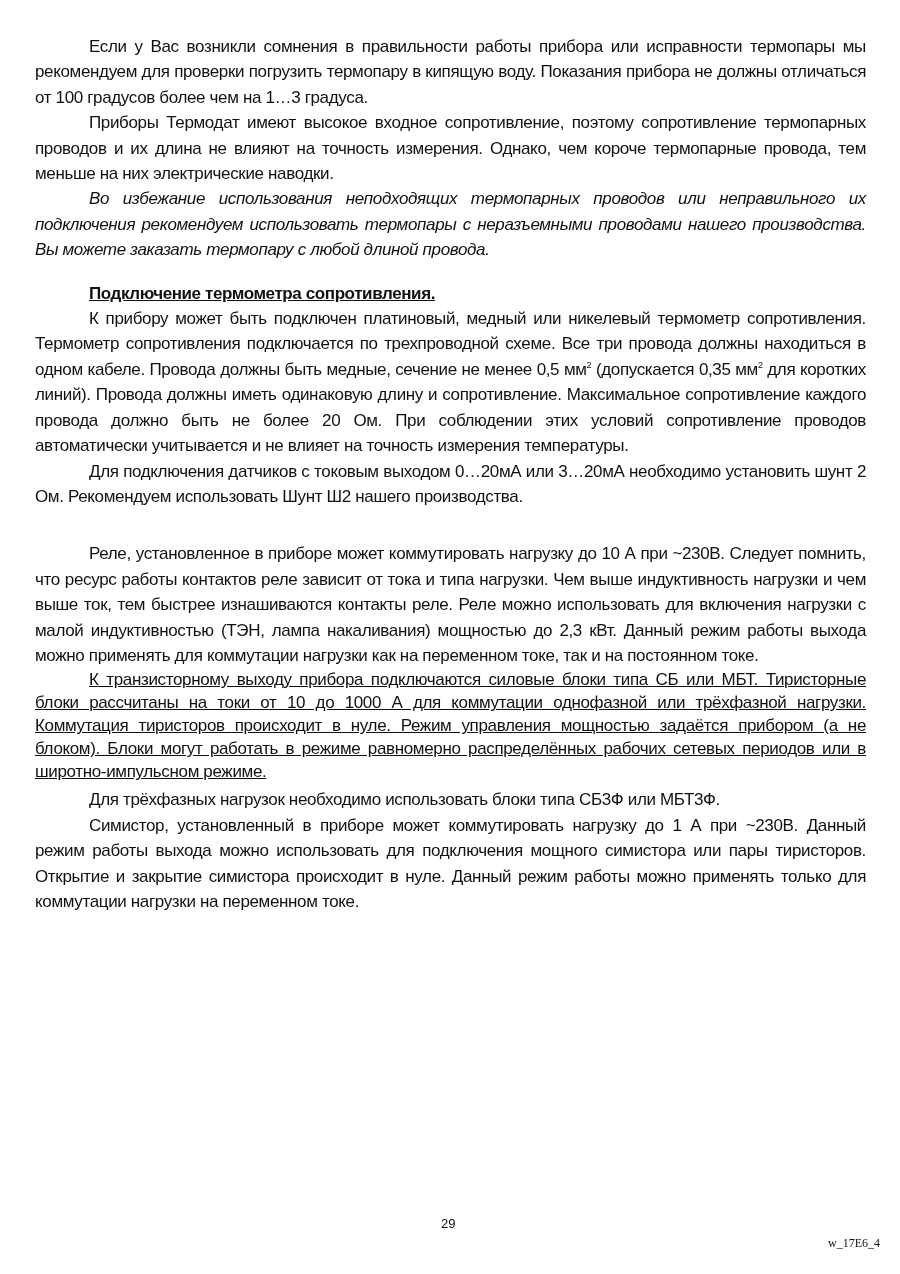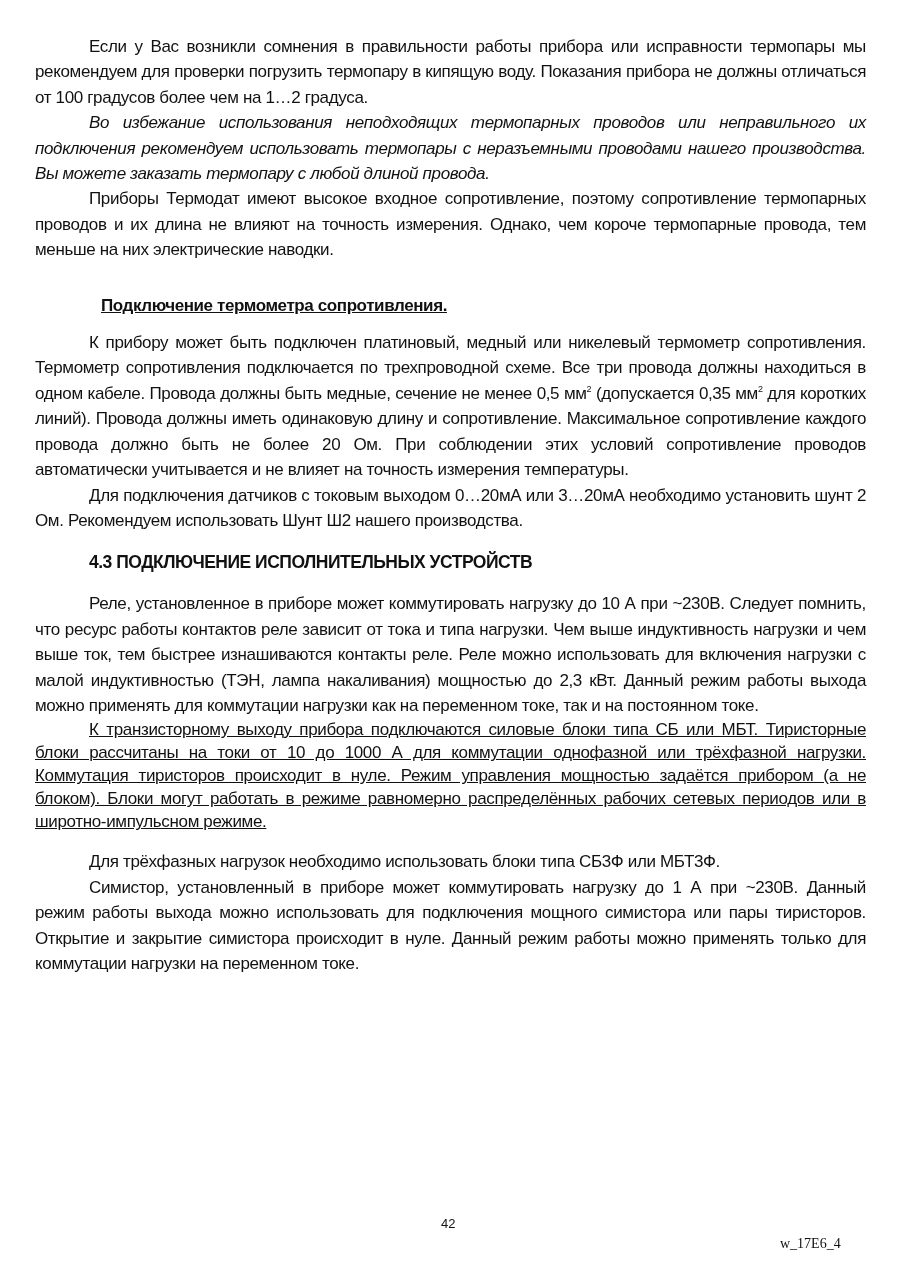--- a/index.html
+++ b/index.html
@@ -2,48 +2,47 @@
 <html><head>
 <meta charset="utf-8">
 <style>
   html, body { margin: 0; padding: 0; background: #ffffff; }
   body { width: 900px; height: 1274px; position: relative; overflow: hidden;
          font-family: "Liberation Sans Narrow", "Liberation Sans", sans-serif; color: #111; }
   .page { position: absolute; left: 35px; top: 34px; width: 831px; }
   .p { font-size: 17px; line-height: 25.4px; text-align: justify; margin: 0; letter-spacing: -0.35px; }
   .ind { text-indent: 54px; }
   .it { font-style: italic; }
-  .heading-u { font-weight: bold; text-decoration: underline; margin: 12px; padding-left: 54px; font-size: 17px; line-height: 25.4px; letter-spacing: -0.4px; }
+  .heading-u { font-weight: bold; text-decoration: underline; margin: 0; padding-left: 54px; font-size: 17px; line-height: 25.4px; letter-spacing: -0.4px; }
   .heading-s { font-weight: bold; margin: 0; padding-left: 54px; font-size: 17.5px; line-height: 26px; letter-spacing: -0.5px; }
   sup { font-size: 9px; vertical-align: 7px; line-height: 0; }
   .gap-s { height: 16px; }
   .gap-m { height: 18px; }
   .loose { line-height: 23px; text-decoration: underline; }
   .page-num { position: absolute; left: 441px; top: 1216px; font-size: 13px; font-family: "Liberation Sans", sans-serif; }
-  .doc-code { position: absolute; left: 780px; top: 1236px; font-size: 14px; font-family: "Liberation Serif", serif; }
+  .doc-code { position: absolute; left: 828px; top: 1236px; font-size: 12px; font-family: "Liberation Serif", serif; }
 </style>
 </head>
 <body>
 
 <div class="page">
-  <p class="p ind">Если у Вас возникли сомнения в правильности работы прибора или исправности термопары мы рекомендуем для проверки погрузить термопару в кипящую воду. Показания прибора не должны отличаться от 100 градусов более чем на 1…2 градуса.</p>
+  <p class="p ind">Если у Вас возникли сомнения в правильности работы прибора или исправности термопары мы рекомендуем для проверки погрузить термопару в кипящую воду. Показания прибора не должны отличаться от 100 градусов более чем на 1…3 градуса.</p>
+  <p class="p ind">Приборы Термодат имеют высокое входное сопротивление, поэтому сопротивление термопарных проводов и их длина не влияют на точность измерения. Однако, чем короче термопарные провода, тем меньше на них электрические наводки.</p>
   <p class="p ind it">Во избежание использования неподходящих термопарных проводов или неправильного их подключения рекомендуем использовать термопары с неразъемными проводами нашего производства. Вы можете заказать термопару с любой длиной провода.</p>
-  <p class="p ind">Приборы Термодат имеют высокое входное сопротивление, поэтому сопротивление термопарных проводов и их длина не влияют на точность измерения. Однако, чем короче термопарные провода, тем меньше на них электрические наводки.</p>
 
   <div class="gap-m"></div>
 
   <p class="heading-u">Подключение термометра сопротивления.</p>
   <p class="p ind"><span>К прибору может быть подключен платиновый, медный или никелевый термометр сопротивления. Термометр сопротивления подключается по трехпроводной схеме. Все три провода должны находиться в одном кабеле. Провода должны быть медные, сечение не менее 0,5 мм</span><sup>2</sup><span> (допускается 0,35 мм</span><sup>2</sup><span> для коротких линий). Провода должны иметь одинаковую длину и сопротивление. Максимальное сопротивление каждого провода должно быть не более 20 Ом. При соблюдении этих условий сопротивление проводов автоматически учитывается и не влияет на точность измерения температуры.</span></p>
 
   <p class="p ind">Для подключения датчиков с токовым выходом 0…20мА или 3…20мА необходимо установить шунт 2 Ом. Рекомендуем использовать Шунт Ш2 нашего производства.</p>
 
   <div class="gap-s"></div>
-  <p class="heading-s">4.3 ПОДКЛЮЧЕНИЕ ИСПОЛНИТЕЛЬНЫХ УСТРОЙСТВ</p>
   <div class="gap-s"></div>
 
   <p class="p ind">Реле, установленное в приборе может коммутировать нагрузку до 10 А при ~230В. Следует помнить, что ресурс работы контактов реле зависит от тока и типа нагрузки. Чем выше индуктивность нагрузки и чем выше ток, тем быстрее изнашиваются контакты реле. Реле можно использовать для включения нагрузки с малой индуктивностью (ТЭН, лампа накаливания) мощностью до 2,3 кВт. Данный режим работы выхода можно применять для коммутации нагрузки как на переменном токе, так и на постоянном токе.</p>
   <p class="p ind loose">К транзисторному выходу прибора подключаются силовые блоки типа СБ или МБТ. Тиристорные блоки рассчитаны на токи от 10 до 1000 А для коммутации однофазной или трёхфазной нагрузки. Коммутация тиристоров происходит в нуле. Режим управления мощностью задаётся прибором (а не блоком). Блоки могут работать в режиме равномерно распределённых рабочих сетевых периодов или в широтно-импульсном режиме.</p>
-  <p class="p ind" style="margin-top:16px">Для трёхфазных нагрузок необходимо использовать блоки типа СБ3Ф или МБТ3Ф.</p>
+  <p class="p ind" style="margin-top:4px">Для трёхфазных нагрузок необходимо использовать блоки типа СБ3Ф или МБТ3Ф.</p>
   <p class="p ind">Симистор, установленный в приборе может коммутировать нагрузку до 1 А при ~230В. Данный режим работы выхода можно использовать для подключения мощного симистора или пары тиристоров. Открытие и закрытие симистора происходит в нуле. Данный режим работы можно применять только для коммутации нагрузки на переменном токе.</p>
 </div>
 
-<div class="page-num">42</div>
+<div class="page-num">29</div>
 <div class="doc-code">w_17E6_4</div>
 
 </body></html>

